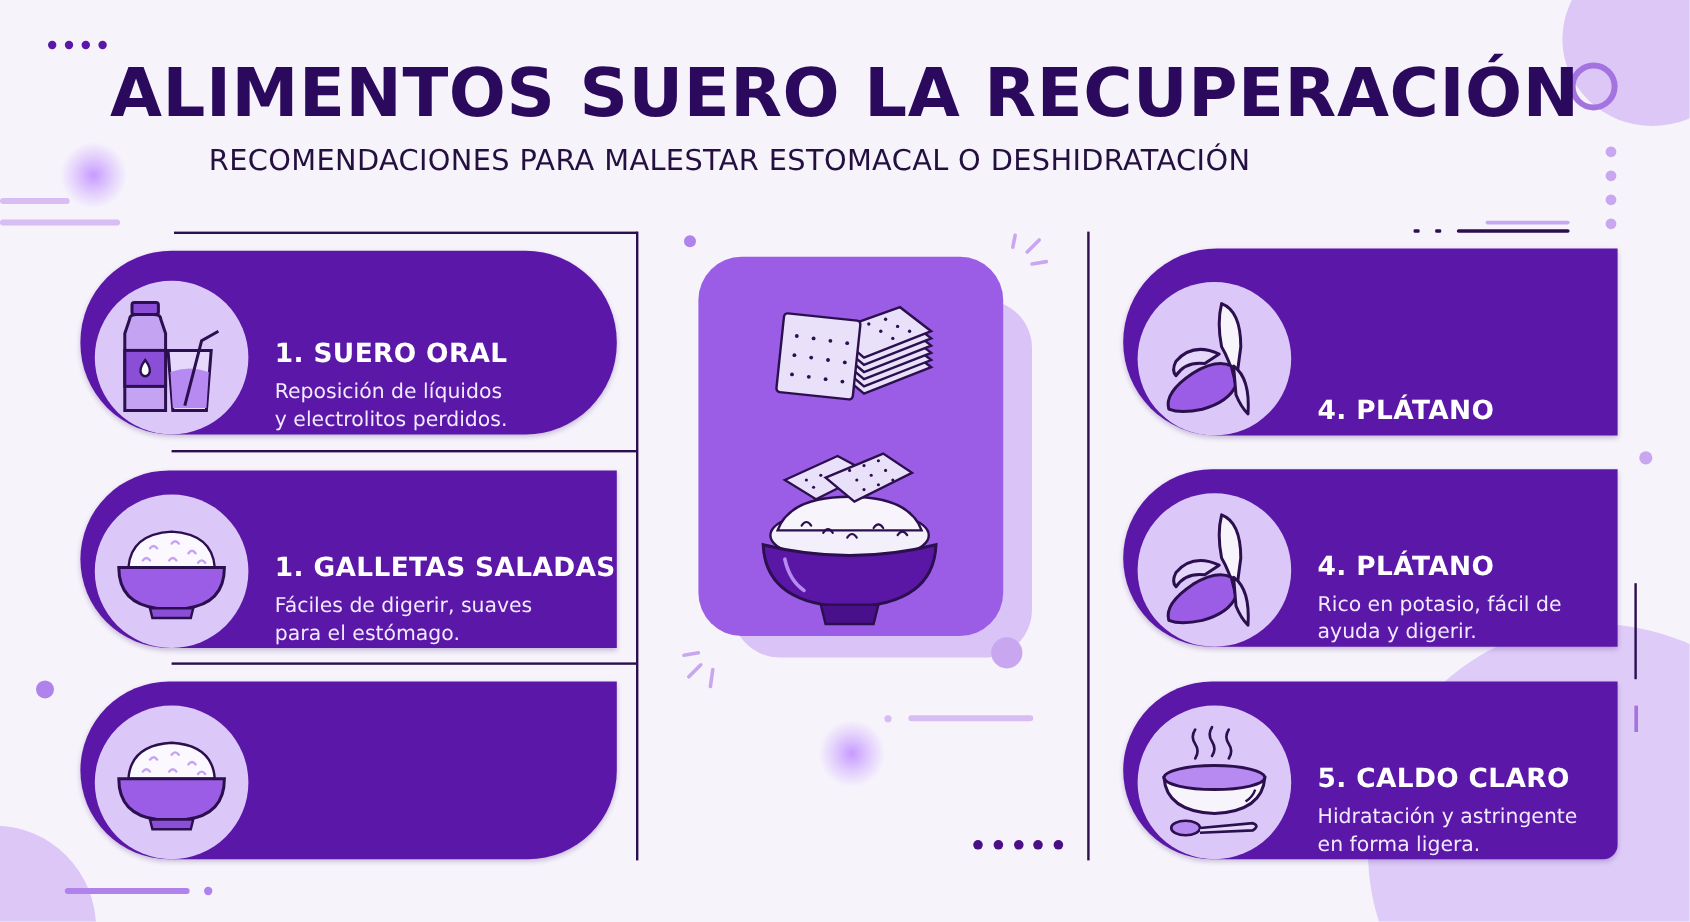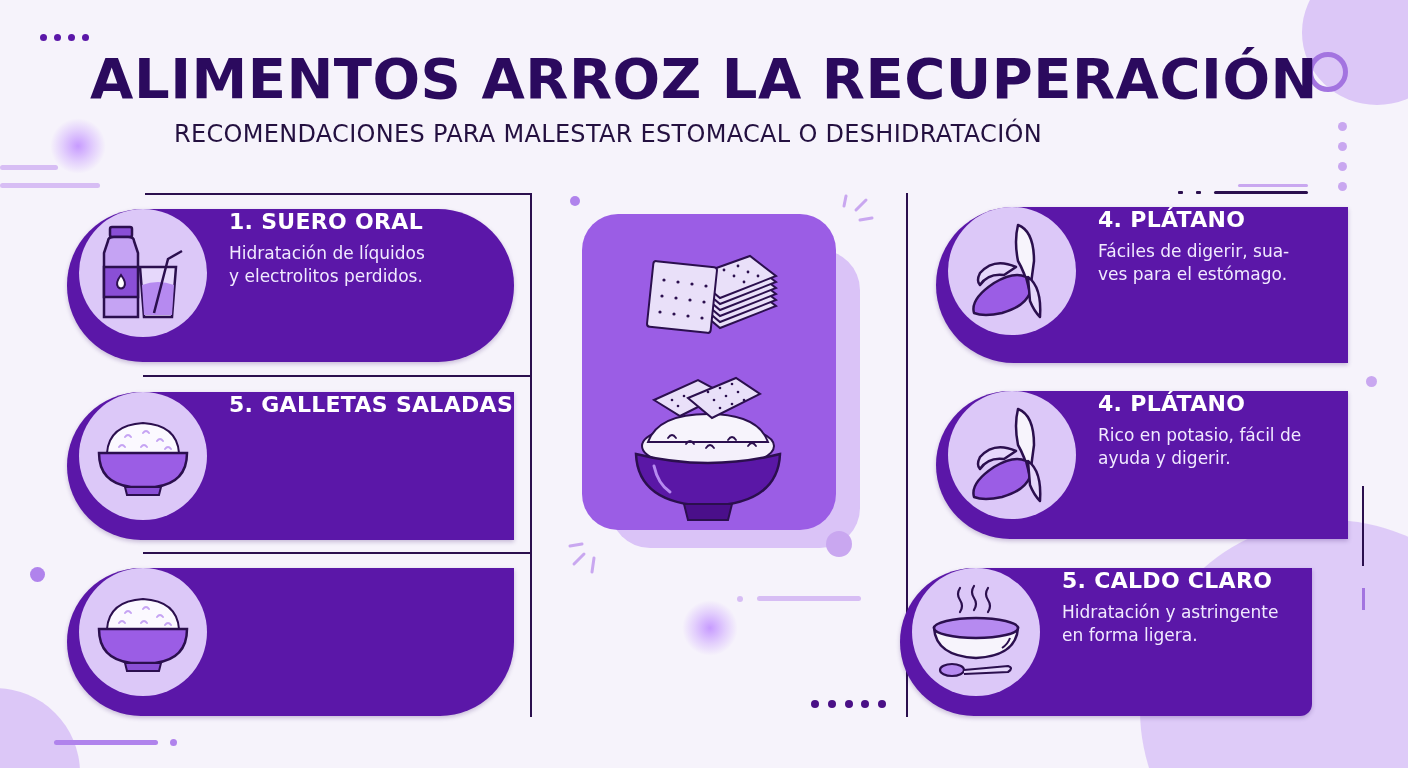--- a/index.html
+++ b/index.html
@@ -26,21 +26,21 @@
   }
   .subtitle {
     position: absolute; left: 0; top: 120px; width: 1216px; text-align: center;
     font-size: 24px; color: #241040; letter-spacing: 0.3px;
     font-family: "DejaVu Sans", sans-serif;
   }
 
   
   .card {
     position: absolute; background: #5b17a8;
-    display: flex; align-items: flex-start;
+    display: flex; align-items: flex-end;
     box-shadow: 0 2px 4px rgba(60,20,110,0.25);
   }
   .card .icon-circle {
     width: 128px; height: 128px; border-radius: 50%;
     background: #dcc8f8; margin-left: 12px; flex: 0 0 auto;
     display: flex; align-items: center; justify-content: center;
   }
   .card .text { margin-left: 22px; color: #fff; }
   .card .card-title {
     font-family: "DejaVu Sans", sans-serif; font-weight: bold;
@@ -108,21 +108,21 @@
   <line x1="10" y1="4" x2="8" y2="14" stroke="#c9a7f0" stroke-width="3" stroke-linecap="round"></line>
   <line x1="30" y1="8" x2="20" y2="18" stroke="#c9a7f0" stroke-width="3" stroke-linecap="round"></line>
   <line x1="24" y1="28" x2="36" y2="26" stroke="#c9a7f0" stroke-width="3" stroke-linecap="round"></line>
 </svg>
 <svg class="abs" style="left:566px; top:538px;" width="40" height="44" viewBox="0 0 40 44">
   <line x1="4" y1="8" x2="16" y2="6" stroke="#c9a7f0" stroke-width="3" stroke-linecap="round"></line>
   <line x1="18" y1="16" x2="8" y2="26" stroke="#c9a7f0" stroke-width="3" stroke-linecap="round"></line>
   <line x1="28" y1="20" x2="26" y2="34" stroke="#c9a7f0" stroke-width="3" stroke-linecap="round"></line>
 </svg>
 
-<h1 class="title">ALIMENTOS ARROZ LA RECUPERACIÓN</h1>
+<h1 class="title">ALIMENTOS SUERO LA RECUPERACIÓN</h1>
 <div class="subtitle">RECOMENDACIONES PARA MALESTAR ESTOMACAL O DESHIDRATACIÓN</div>
 
 <div class="hline" style="left:145px; top:193px; width:386px;"></div>
 <div class="vline" style="left:530px; top:193px; height:524px;"></div>
 <div class="hline" style="left:143px; top:375px; width:388px;"></div>
 <div class="hline" style="left:143px; top:552px; width:388px;"></div>
 <div class="vline" style="left:906px; top:193px; height:524px;"></div>
 
 <div style="position:absolute; left:610px; top:250px; width:250px; height:298px; border-radius:40px; background:#dac3f7;"></div>
 <div style="position:absolute; left:582px; top:214px; width:254px; height:316px; border-radius:36px; background:#9b5de5;">
@@ -203,21 +203,21 @@
         <rect x="6" y="44" width="34" height="30" fill="#8a4fd6"></rect>
         <path d="M23 52 Q17 60 20 64 Q23 67 26 64 Q29 60 23 52 Z" fill="#fff" stroke-width="2"></path>
         <path d="M42 44 L78 44 L74 94 L46 94 Z" fill="#e6d8fb"></path>
         <path d="M44 62 Q60 56 76 62 L74 92 L46 92 Z" fill="#b68af0" stroke="none"></path>
         <path d="M56 90 L70 36 L84 28" fill="none" stroke-width="2.5"></path>
       </g>
     </svg>
   </div>
   <div class="text">
     <div class="card-title">1. SUERO ORAL</div>
-    <div class="card-desc">Hidratación de líquidos
+    <div class="card-desc">Reposición de líquidos
 y electrolitos perdidos.</div>
   </div>
 </div>
 
 <div class="card" style="left:67px; top:392px; width:447px; height:148px; border-radius:74px 0 0 74px;">
   <div class="icon-circle">
     <svg width="96" height="86" viewBox="0 0 96 86">
       <path d="M12 40 Q14 12 48 10 Q82 12 84 40 Z" fill="#fbf9ff" stroke="#2b0f4e" stroke-width="2"></path>
       <g stroke="#c5a3f3" stroke-width="2" fill="none" stroke-linecap="round">
         <path d="M30 24 q3 -4 6 0"></path>
@@ -225,21 +225,23 @@
           <path d="M62 28 q3 -4 6 0"></path>
           <path d="M24 34 q3 -4 6 0"></path>
           <path d="M46 34 q3 -4 6 0"></path>
           <path d="M70 36 q3 -4 6 0"></path>
       </g>
       <path d="M4 40 L92 40 Q92 70 60 74 L36 74 Q4 70 4 40 Z" fill="#9b5de5" stroke="#2b0f4e" stroke-width="2.5"></path>
       <path d="M30 74 L32 82 L64 82 L66 74 Z" fill="#8a4fd6" stroke="#2b0f4e" stroke-width="2"></path>
     </svg>
   </div>
   <div class="text">
-    <div class="card-title">5. GALLETAS SALADAS</div>
+    <div class="card-title">1. GALLETAS SALADAS</div>
+    <div class="card-desc">Fáciles de digerir, suaves
+para el estómago.</div>
   </div>
 </div>
 
 <div class="card" style="left:67px; top:568px; width:447px; height:148px; border-radius:74px 0 74px 74px;">
   <div class="icon-circle">
     <svg width="96" height="86" viewBox="0 0 96 86">
       <path d="M12 40 Q14 12 48 10 Q82 12 84 40 Z" fill="#fbf9ff" stroke="#2b0f4e" stroke-width="2"></path>
       <g stroke="#c5a3f3" stroke-width="2" fill="none" stroke-linecap="round">
         <path d="M30 24 q3 -4 6 0"></path>
           <path d="M48 20 q3 -4 6 0"></path>
@@ -260,22 +262,20 @@
       <g stroke="#2b0f4e" stroke-width="2.5" stroke-linejoin="round">
         <path d="M54 4 Q70 10 70 40 L66 70 Q60 50 54 40 Q50 20 54 4 Z" fill="#f7f4fc"></path>
         <path d="M10 92 Q6 78 30 62 Q50 50 62 56 L66 72 Q60 86 38 92 Q20 96 10 92 Z" fill="#9b5de5"></path>
         <path d="M52 46 Q30 36 16 52 Q12 60 16 64 Q24 52 40 54 Z" fill="#e6d8fb"></path>
         <path d="M64 56 Q78 66 76 96 Q70 90 66 80 Z" fill="#e6d8fb"></path>
       </g>
     </svg>
   </div>
   <div class="text">
     <div class="card-title">4. PLÁTANO</div>
-    <div class="card-desc">Fáciles de digerir, sua-
-ves para el estómago.</div>
   </div>
 </div>
 
 <div class="card" style="left:936px; top:391px; width:412px; height:148px; border-radius:74px 0 0 74px;">
   <div class="icon-circle">
     <svg width="96" height="100" viewBox="0 0 96 100">
       <g stroke="#2b0f4e" stroke-width="2.5" stroke-linejoin="round">
         <path d="M54 4 Q70 10 70 40 L66 70 Q60 50 54 40 Q50 20 54 4 Z" fill="#f7f4fc"></path>
         <path d="M10 92 Q6 78 30 62 Q50 50 62 56 L66 72 Q60 86 38 92 Q20 96 10 92 Z" fill="#9b5de5"></path>
         <path d="M52 46 Q30 36 16 52 Q12 60 16 64 Q24 52 40 54 Z" fill="#e6d8fb"></path>
@@ -283,21 +283,21 @@
       </g>
     </svg>
   </div>
   <div class="text">
     <div class="card-title">4. PLÁTANO</div>
     <div class="card-desc">Rico en potasio, fácil de
 ayuda y digerir.</div>
   </div>
 </div>
 
-<div class="card" style="left:900px; top:568px; width:412px; height:148px; border-radius:74px 0 12px 74px;">
+<div class="card" style="left:936px; top:568px; width:412px; height:148px; border-radius:74px 0 12px 74px;">
   <div class="icon-circle">
     <svg width="96" height="100" viewBox="0 0 96 100">
       <g stroke="#2b0f4e" stroke-width="2.2" fill="none" stroke-linecap="round">
         <path d="M32 6 q-4 6 0 12 q4 6 0 12"></path>
         <path d="M46 4 q-4 6 0 12 q4 6 0 12"></path>
         <path d="M60 6 q-4 6 0 12 q4 6 0 12"></path>
       </g>
       <path d="M6 46 Q8 74 48 76 Q88 74 90 46 Z" fill="#f7f4fc" stroke="#2b0f4e" stroke-width="2.5"></path>
       <ellipse cx="48" cy="46" rx="42" ry="10" fill="#b68af0" stroke="#2b0f4e" stroke-width="2.5"></ellipse>
       <path d="M74 66 Q80 62 82 56" stroke="#2b0f4e" stroke-width="2" fill="none"></path>

